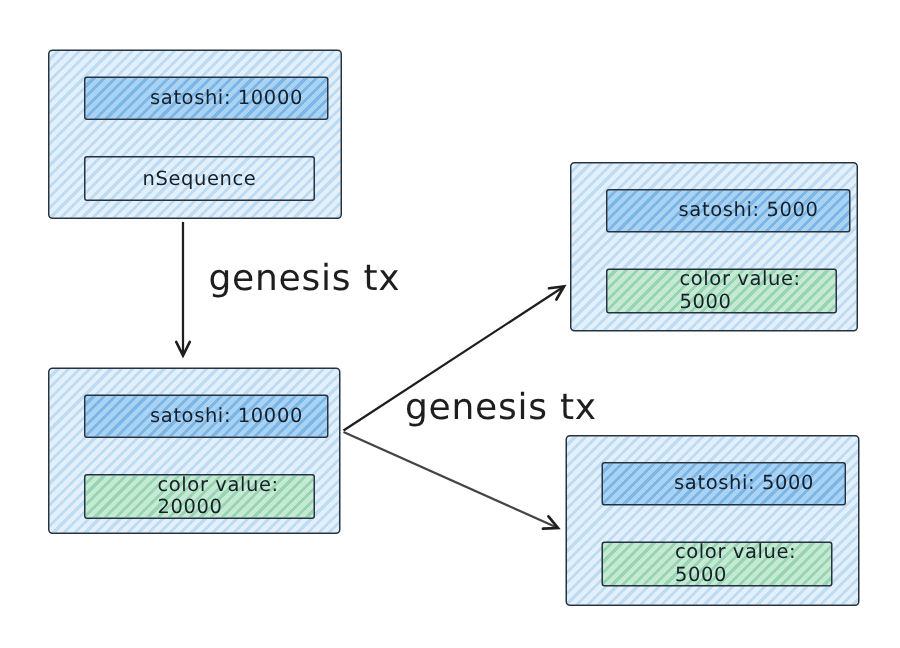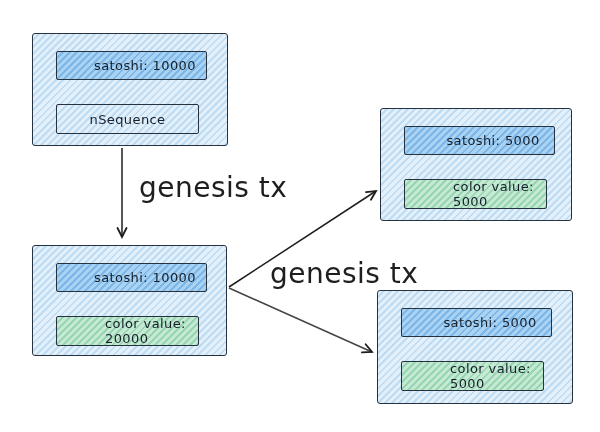--- a/index.html
+++ b/index.html
@@ -58,26 +58,26 @@
   }
   .field.plain { background: transparent; }
 
   
   .box.tl { left: 32px;  top: 33px;  width: 196px; height: 113px; }
   .box.bl { left: 32px;  top: 245px; width: 195px; height: 111px; }
   .box.tr { left: 380px; top: 108px; width: 192px; height: 113px; }
   .box.br { left: 377px; top: 290px; width: 196px; height: 114px; }
 
   
-  .field.row1 { left: 23px; top: 17px; width: 151px; height: 29px; padding-left: 27px; }
-  .field.row2 { left: 23px; top: 70px; width: 143px; height: 30px; }
+  .field.row1 { left: 23px; top: 17px; width: 163px; height: 29px; padding-left: 27px; }
+  .field.row2 { left: 23px; top: 70px; width: 154px; height: 30px; }
 
   .edge-label {
     position: absolute;
-    font-size: 28px;
+    font-size: 24px;
     letter-spacing: 0.5px;
     color: #1e1e1e;
     white-space: nowrap;
   }
   .edge-label.genesis  { left: 139px; top: 171px; }
   .edge-label.transfer { left: 270px; top: 257px; }
 </style>
 </head>
 <body>
 

